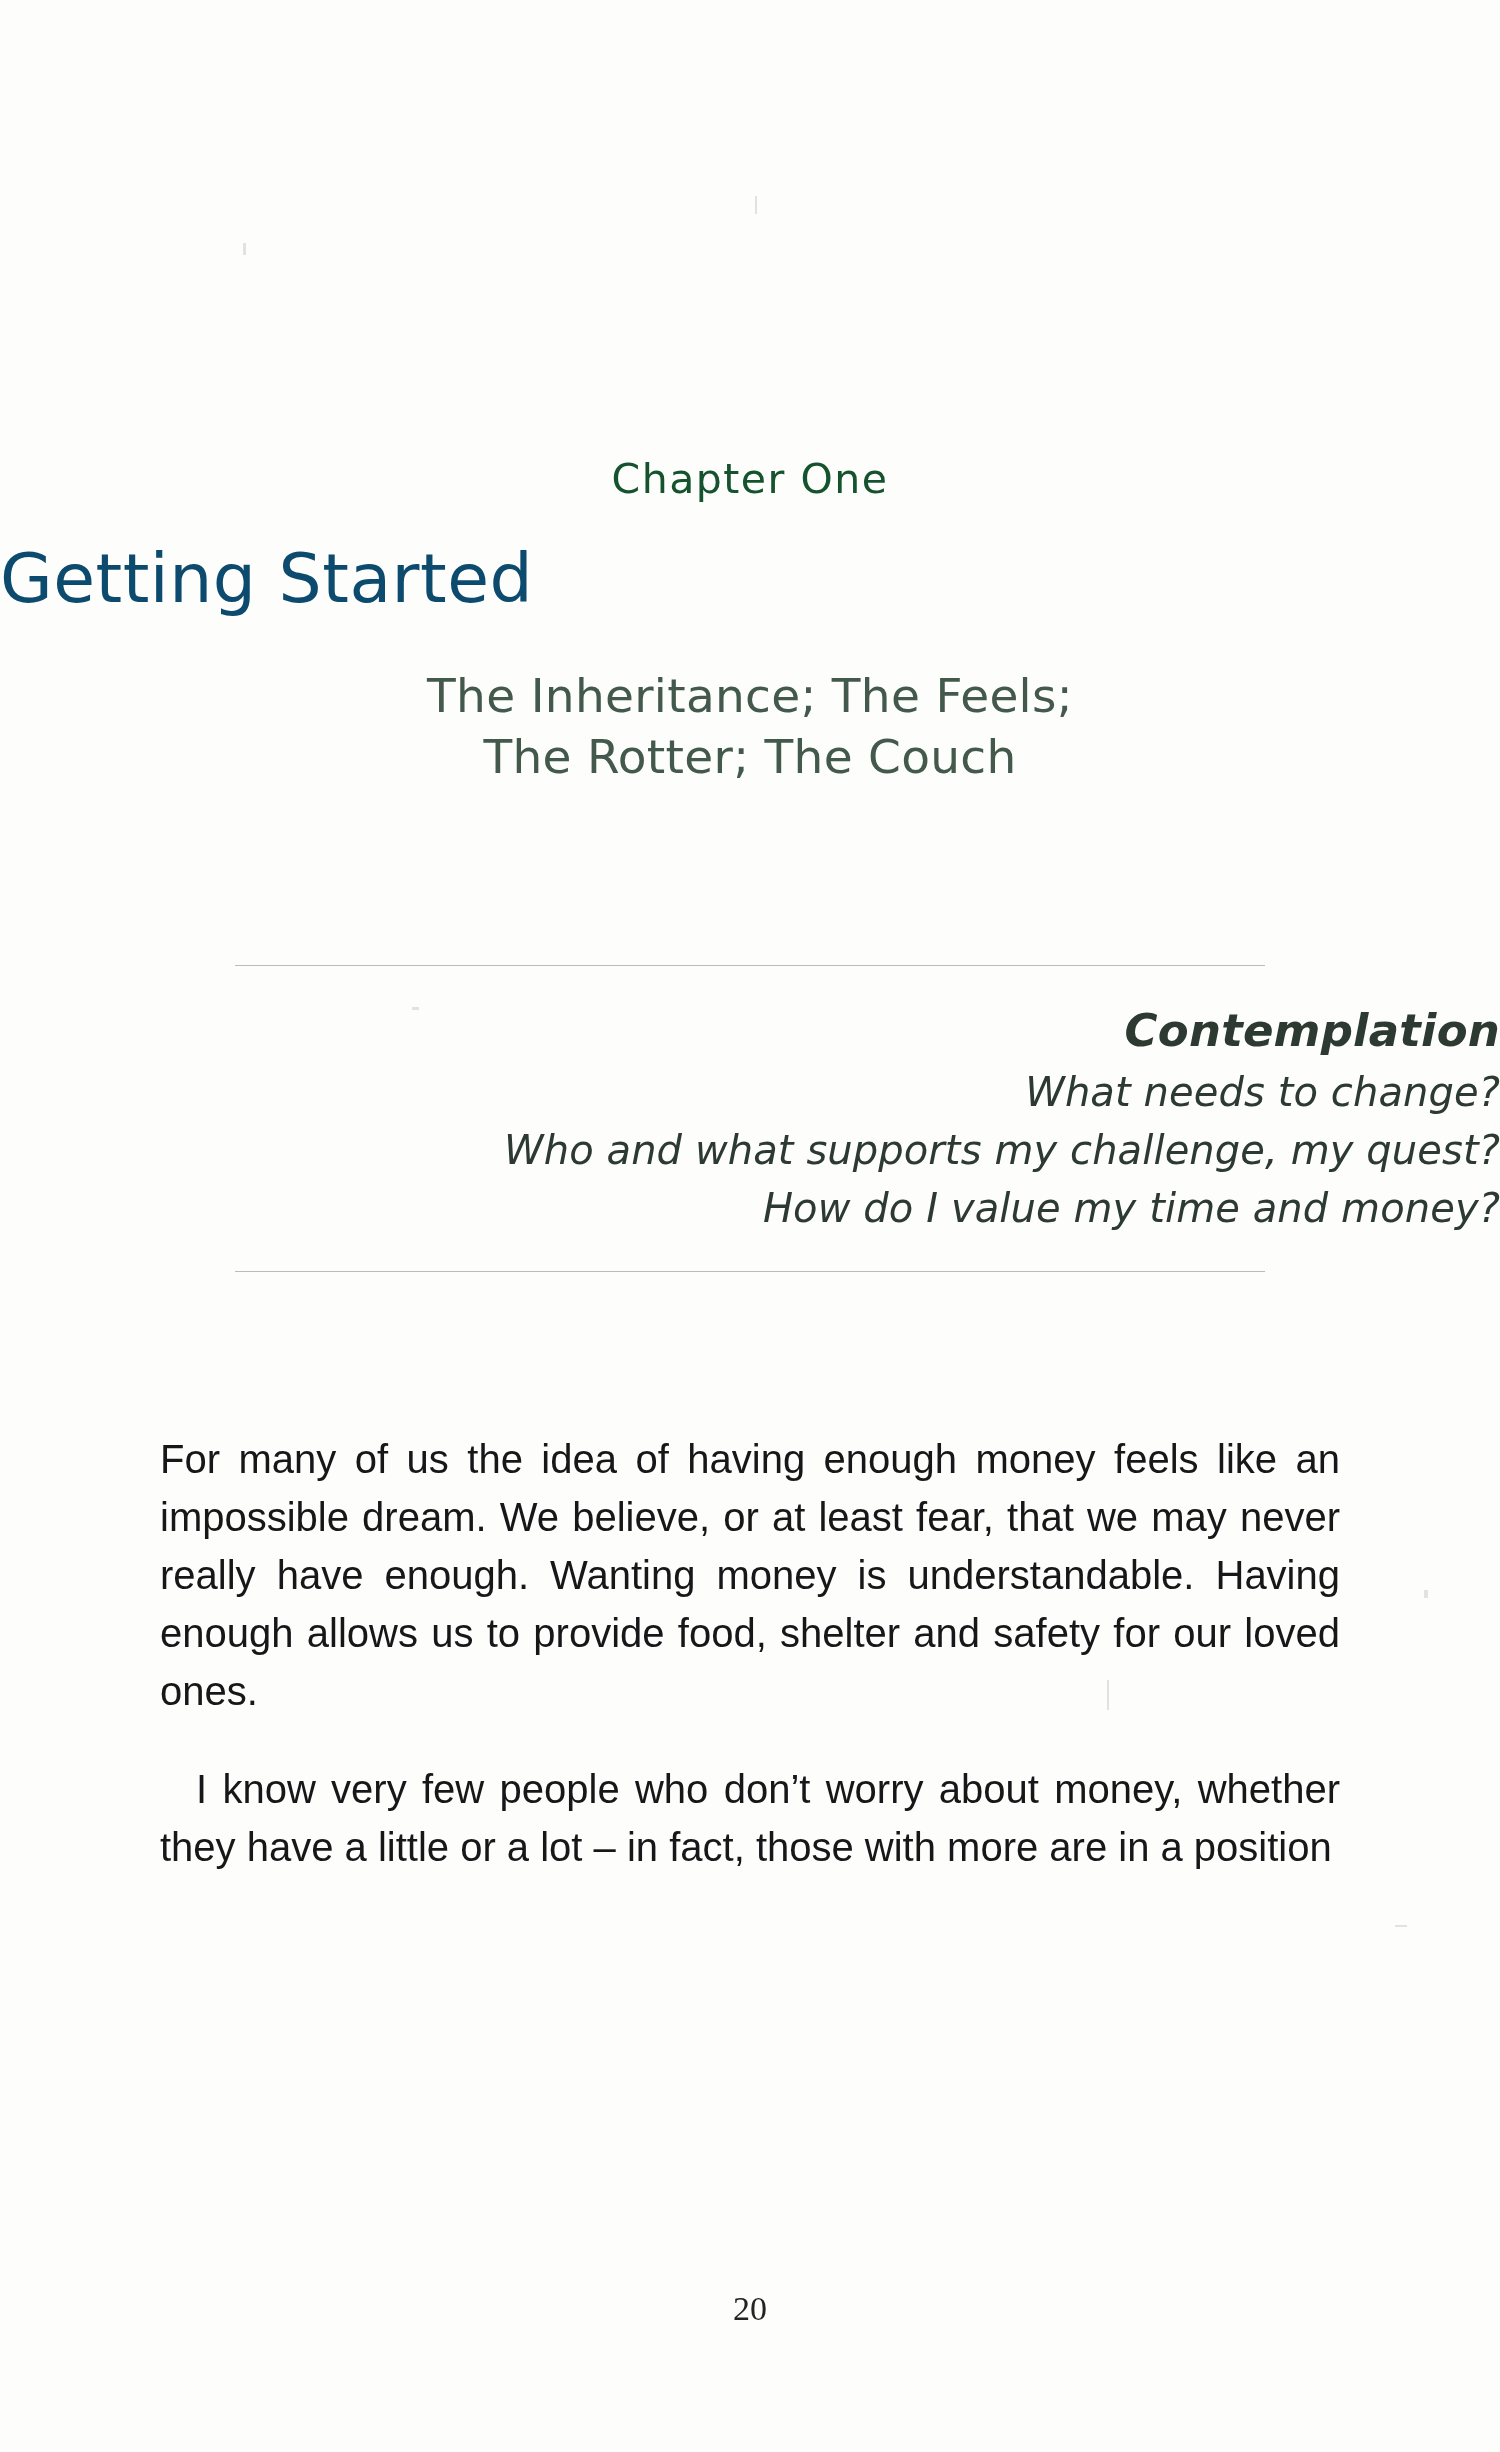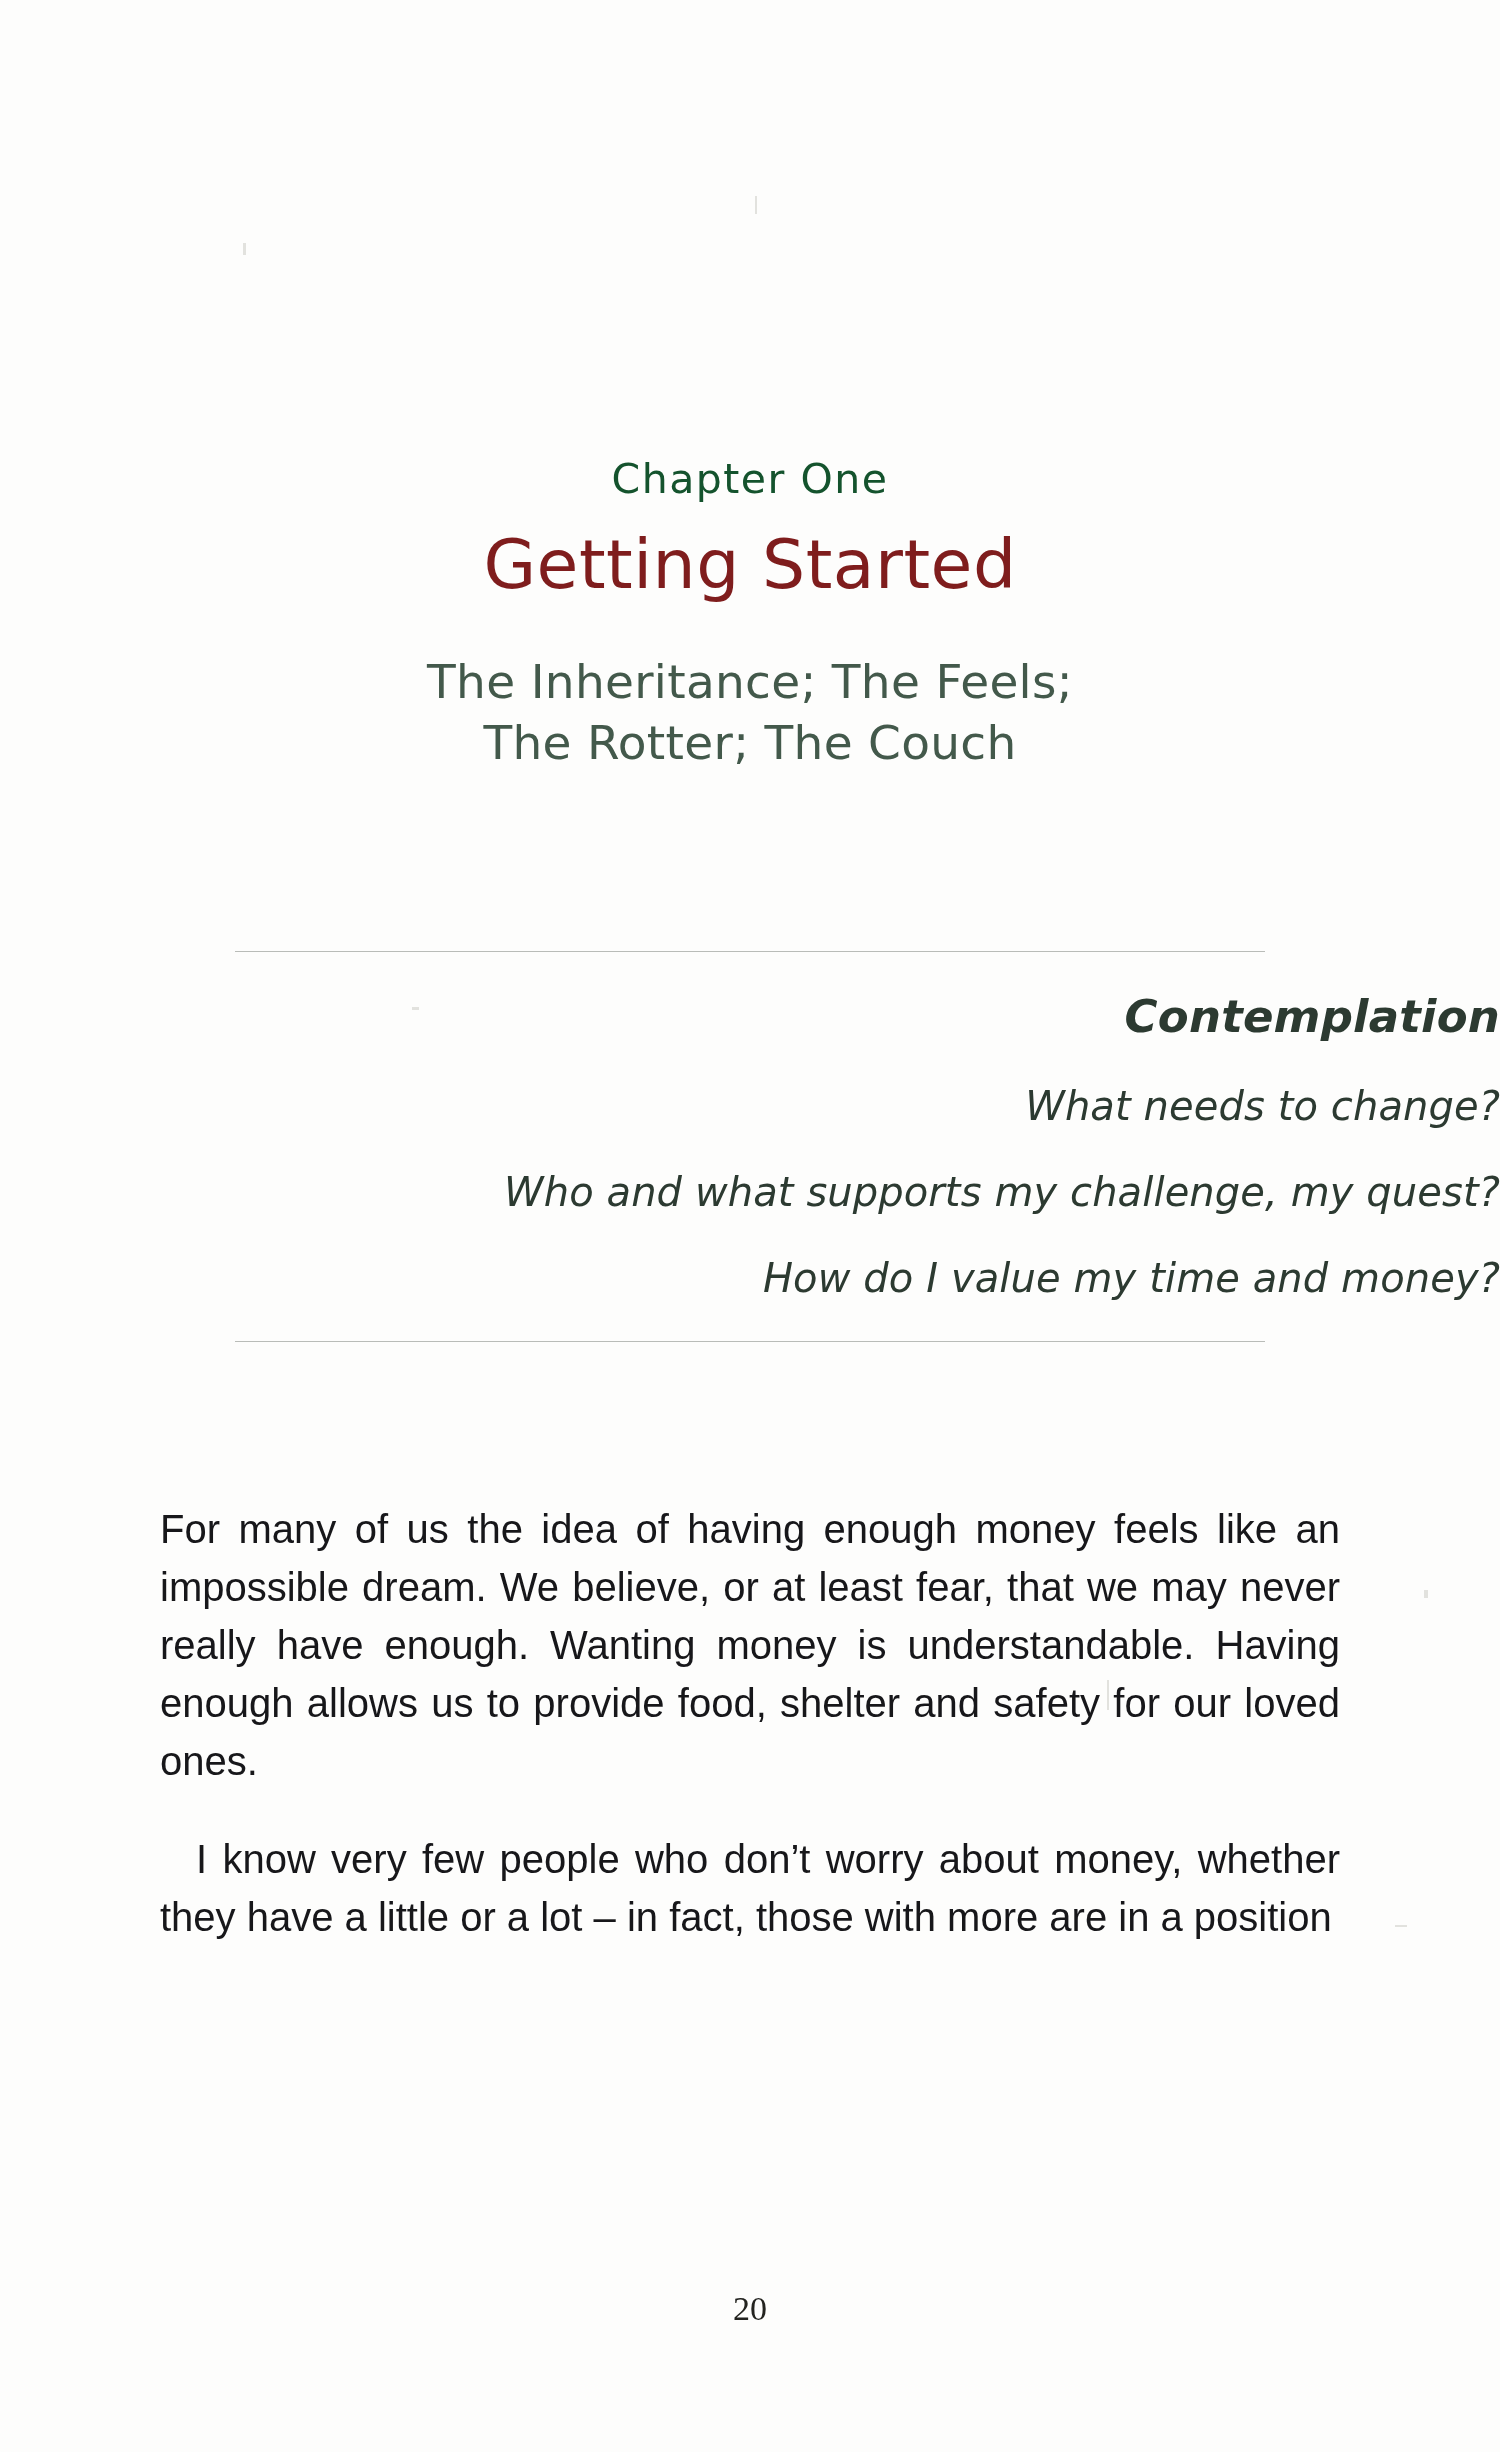--- a/index.html
+++ b/index.html
@@ -34,27 +34,26 @@
   .chapter-label {
     text-align: center;
     font-family: "DejaVu Sans", sans-serif;
     font-size: 41px;
     letter-spacing: 1.5px;
     color: #14532d;
     margin-top: 455px;
   }
 
   .chapter-title {
-    text-align: center;
     font-family: "DejaVu Sans", sans-serif;
     font-size: 68px;
     font-weight: 400;
     letter-spacing: 0.5px;
-    color: #7f1d1d;
-    margin-top: 22px;
+    color: #0c4a6e;
+    margin-top: 36px;
   }
 
   .chapter-subtitle {
     text-align: center;
     font-family: "DejaVu Sans", sans-serif;
     font-size: 47px;
     font-weight: 400;
     line-height: 1.30;
     letter-spacing: 0.3px;
     color: #43594b;
@@ -81,21 +80,21 @@
     font-weight: 700;
     font-size: 45px;
     color: #2c3a31;
     letter-spacing: 0.2px;
   }
   .contemplation-q {
     font-family: "DejaVu Sans", sans-serif;
     font-style: italic;
     font-size: 40px;
     color: #2c3a31;
-    margin-top: 40px;
+    margin-top: 12px;
     letter-spacing: 0.1px;
   }
 
   
   .body-copy {
     width: 1180px;
     margin: 0 auto;
     padding-top: 118px;
   }
   .para {

